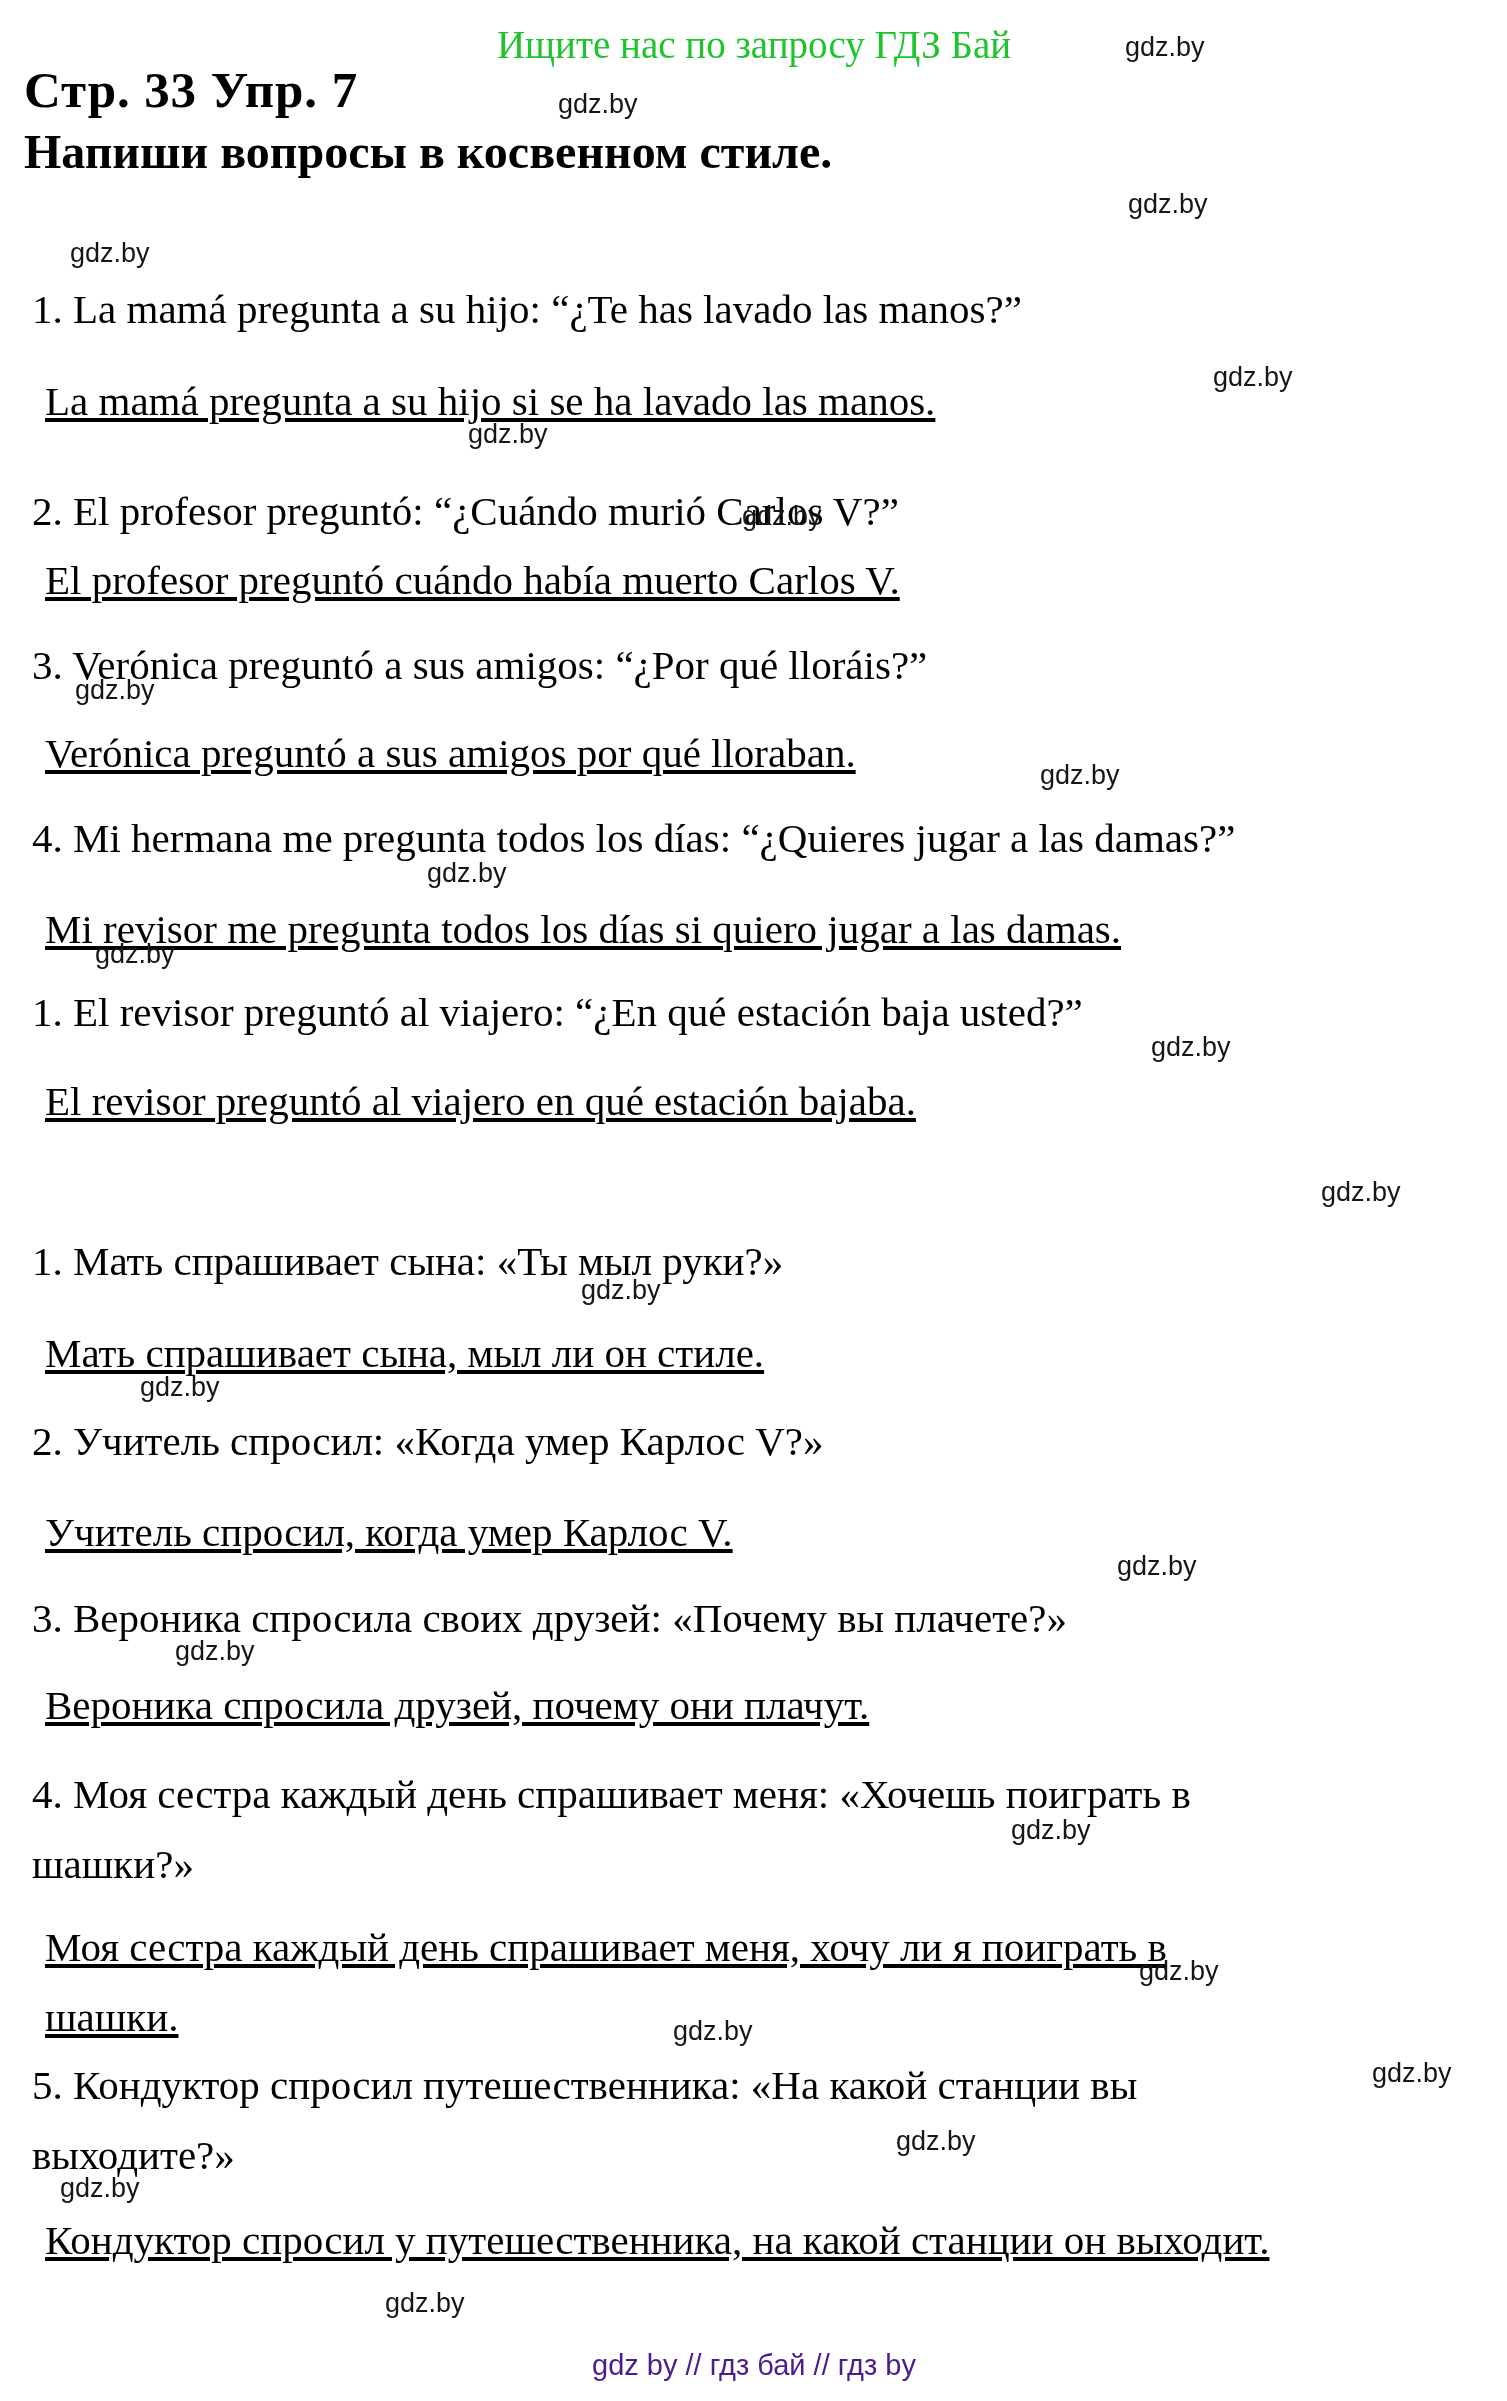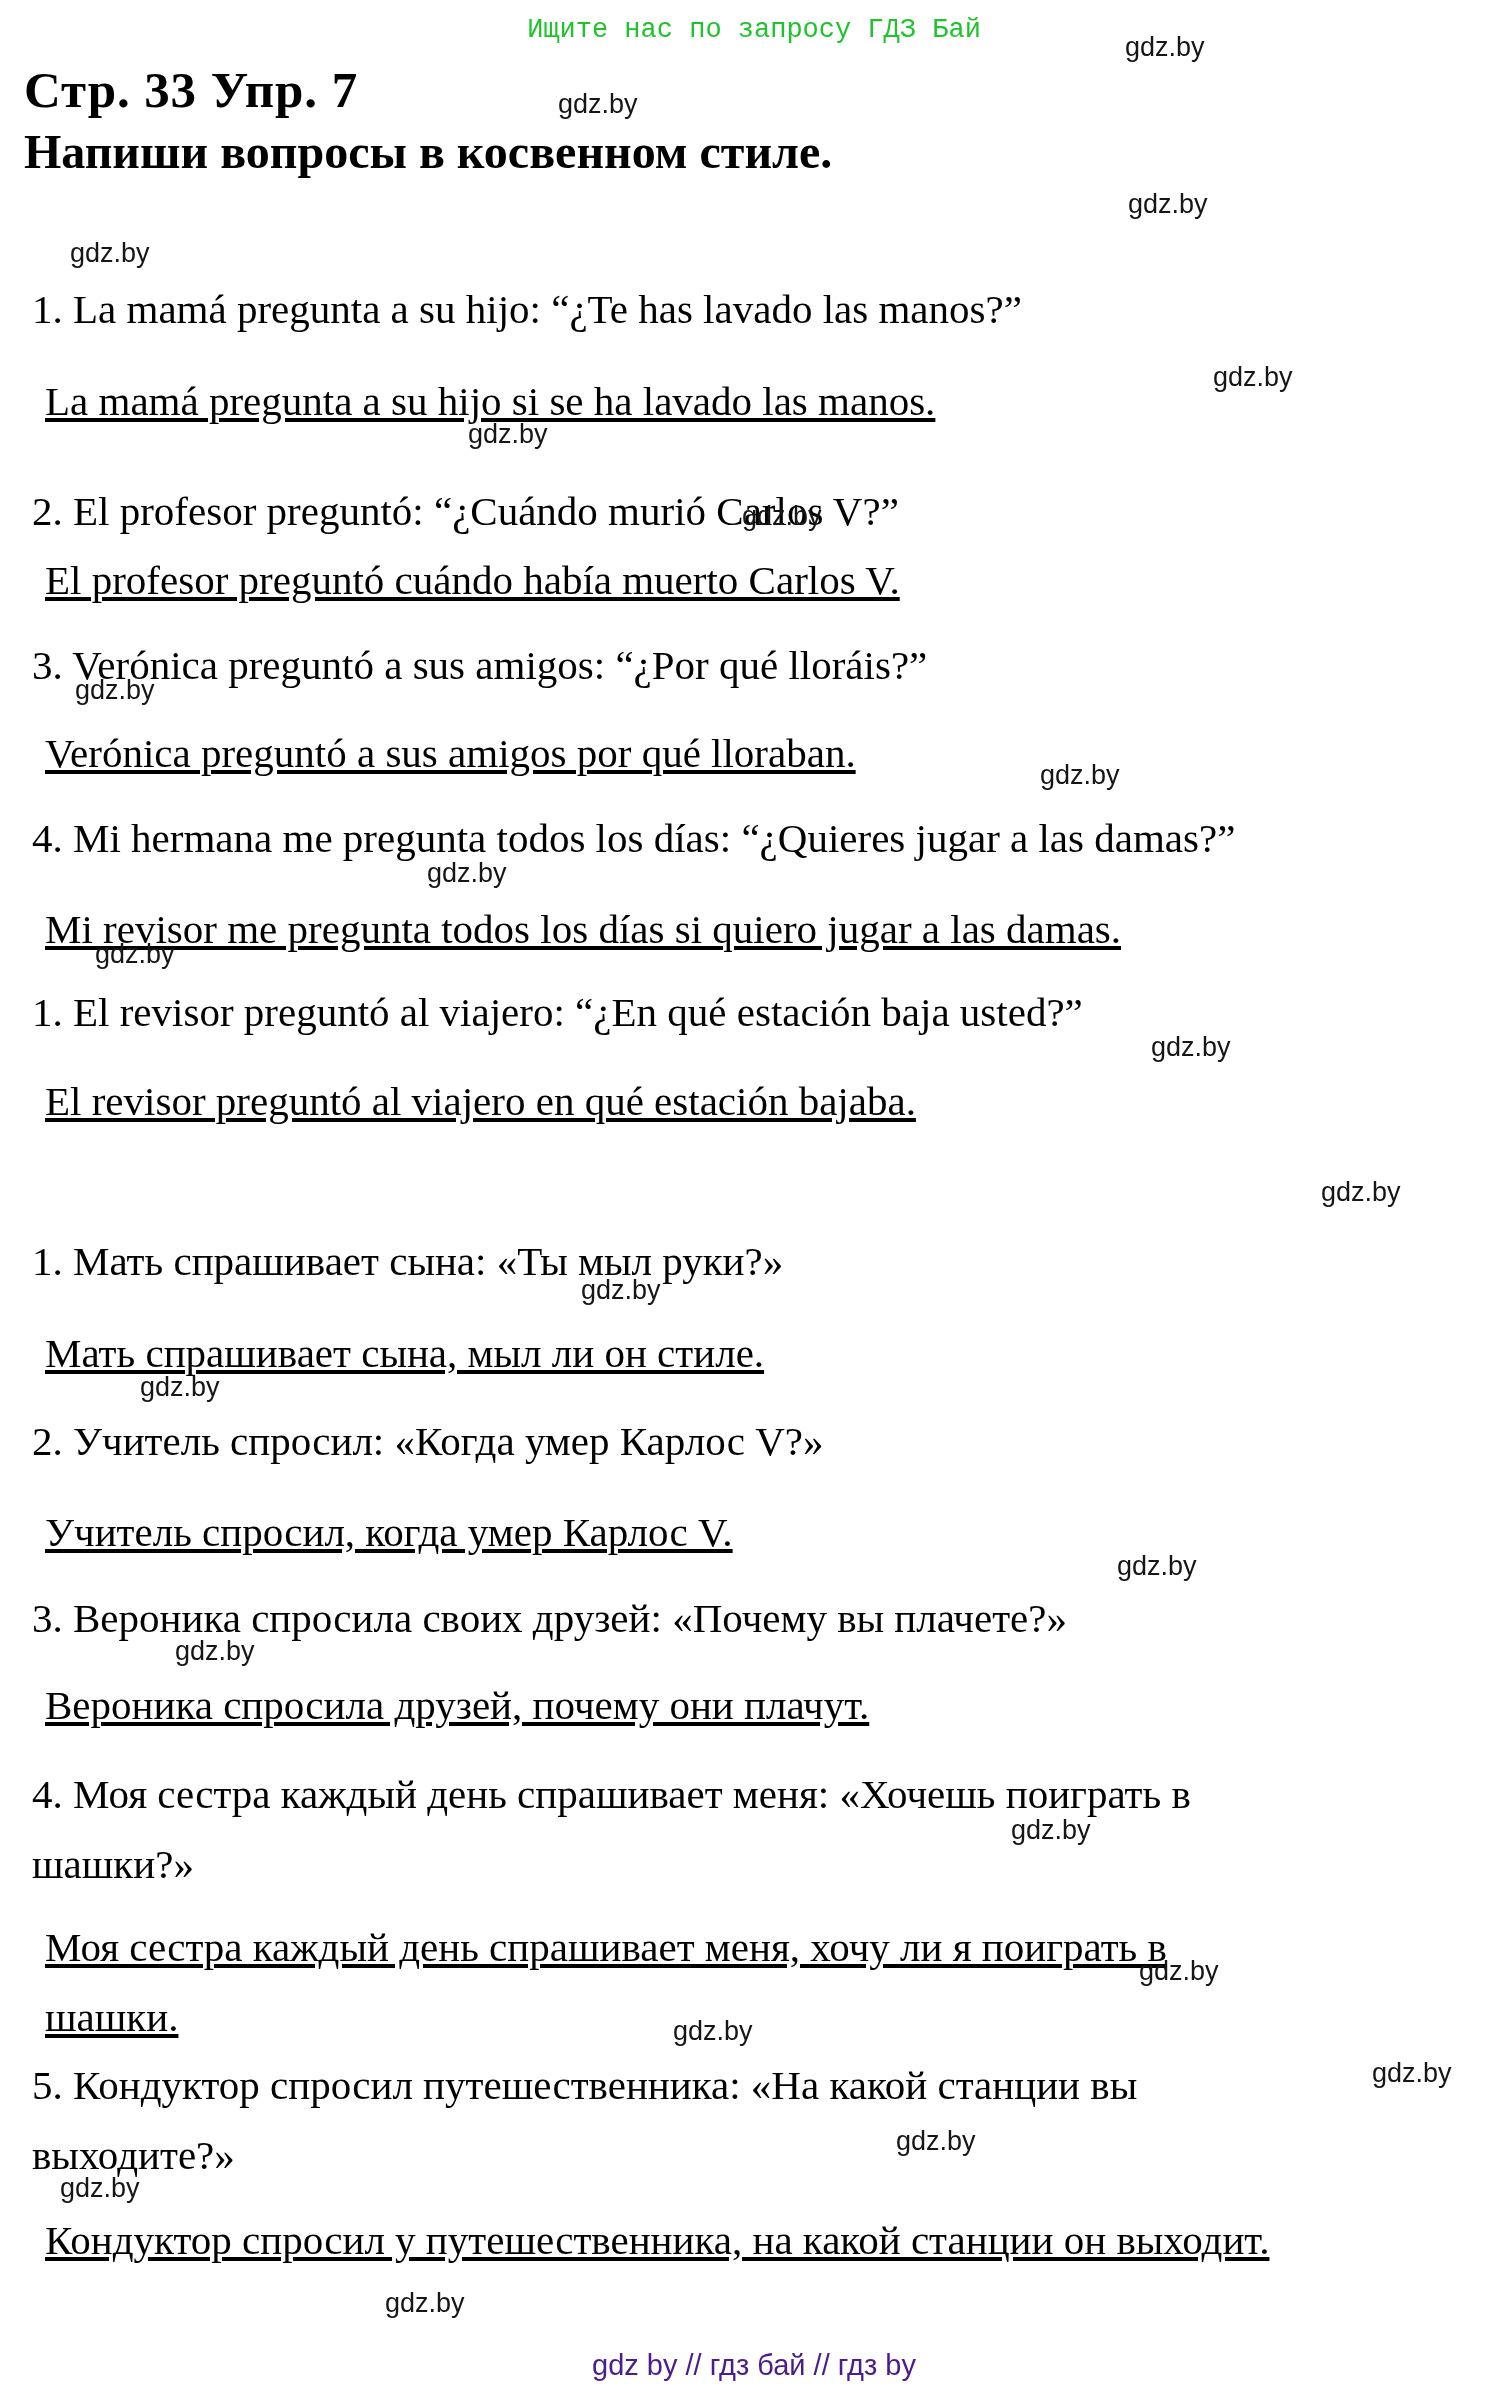--- a/index.html
+++ b/index.html
@@ -5,24 +5,24 @@
   * { margin: 0; padding: 0; box-sizing: border-box; }
   html, body { background: #ffffff; }
   body {
     width: 1508px; height: 2401px;
     position: relative;
     overflow: hidden;
     font-family: "Liberation Serif", "DejaVu Serif", serif;
     color: #000000;
   }
   .promo {
-    position: absolute; top: 15px; left: 0; width: 100%;
+    position: absolute; top: 22px; left: 0; width: 100%;
     text-align: center;
-    font-family: Liberation Mono, monospace;
-    font-size: 27px; color: #1fc32b; font-weight: 400;
+    font-family: Liberation Serif, serif;
+    font-size: 39px; color: #1fc32b; font-weight: 400;
   }
   .doc-title {
     position: absolute; top: 61px; left: 24px;
     font-size: 51px; font-weight: 700; letter-spacing: 0.9px;
   }
   .doc-heading {
     position: absolute; top: 124px; left: 24px;
     font-size: 48px; font-weight: 700;
   }
   .para {

